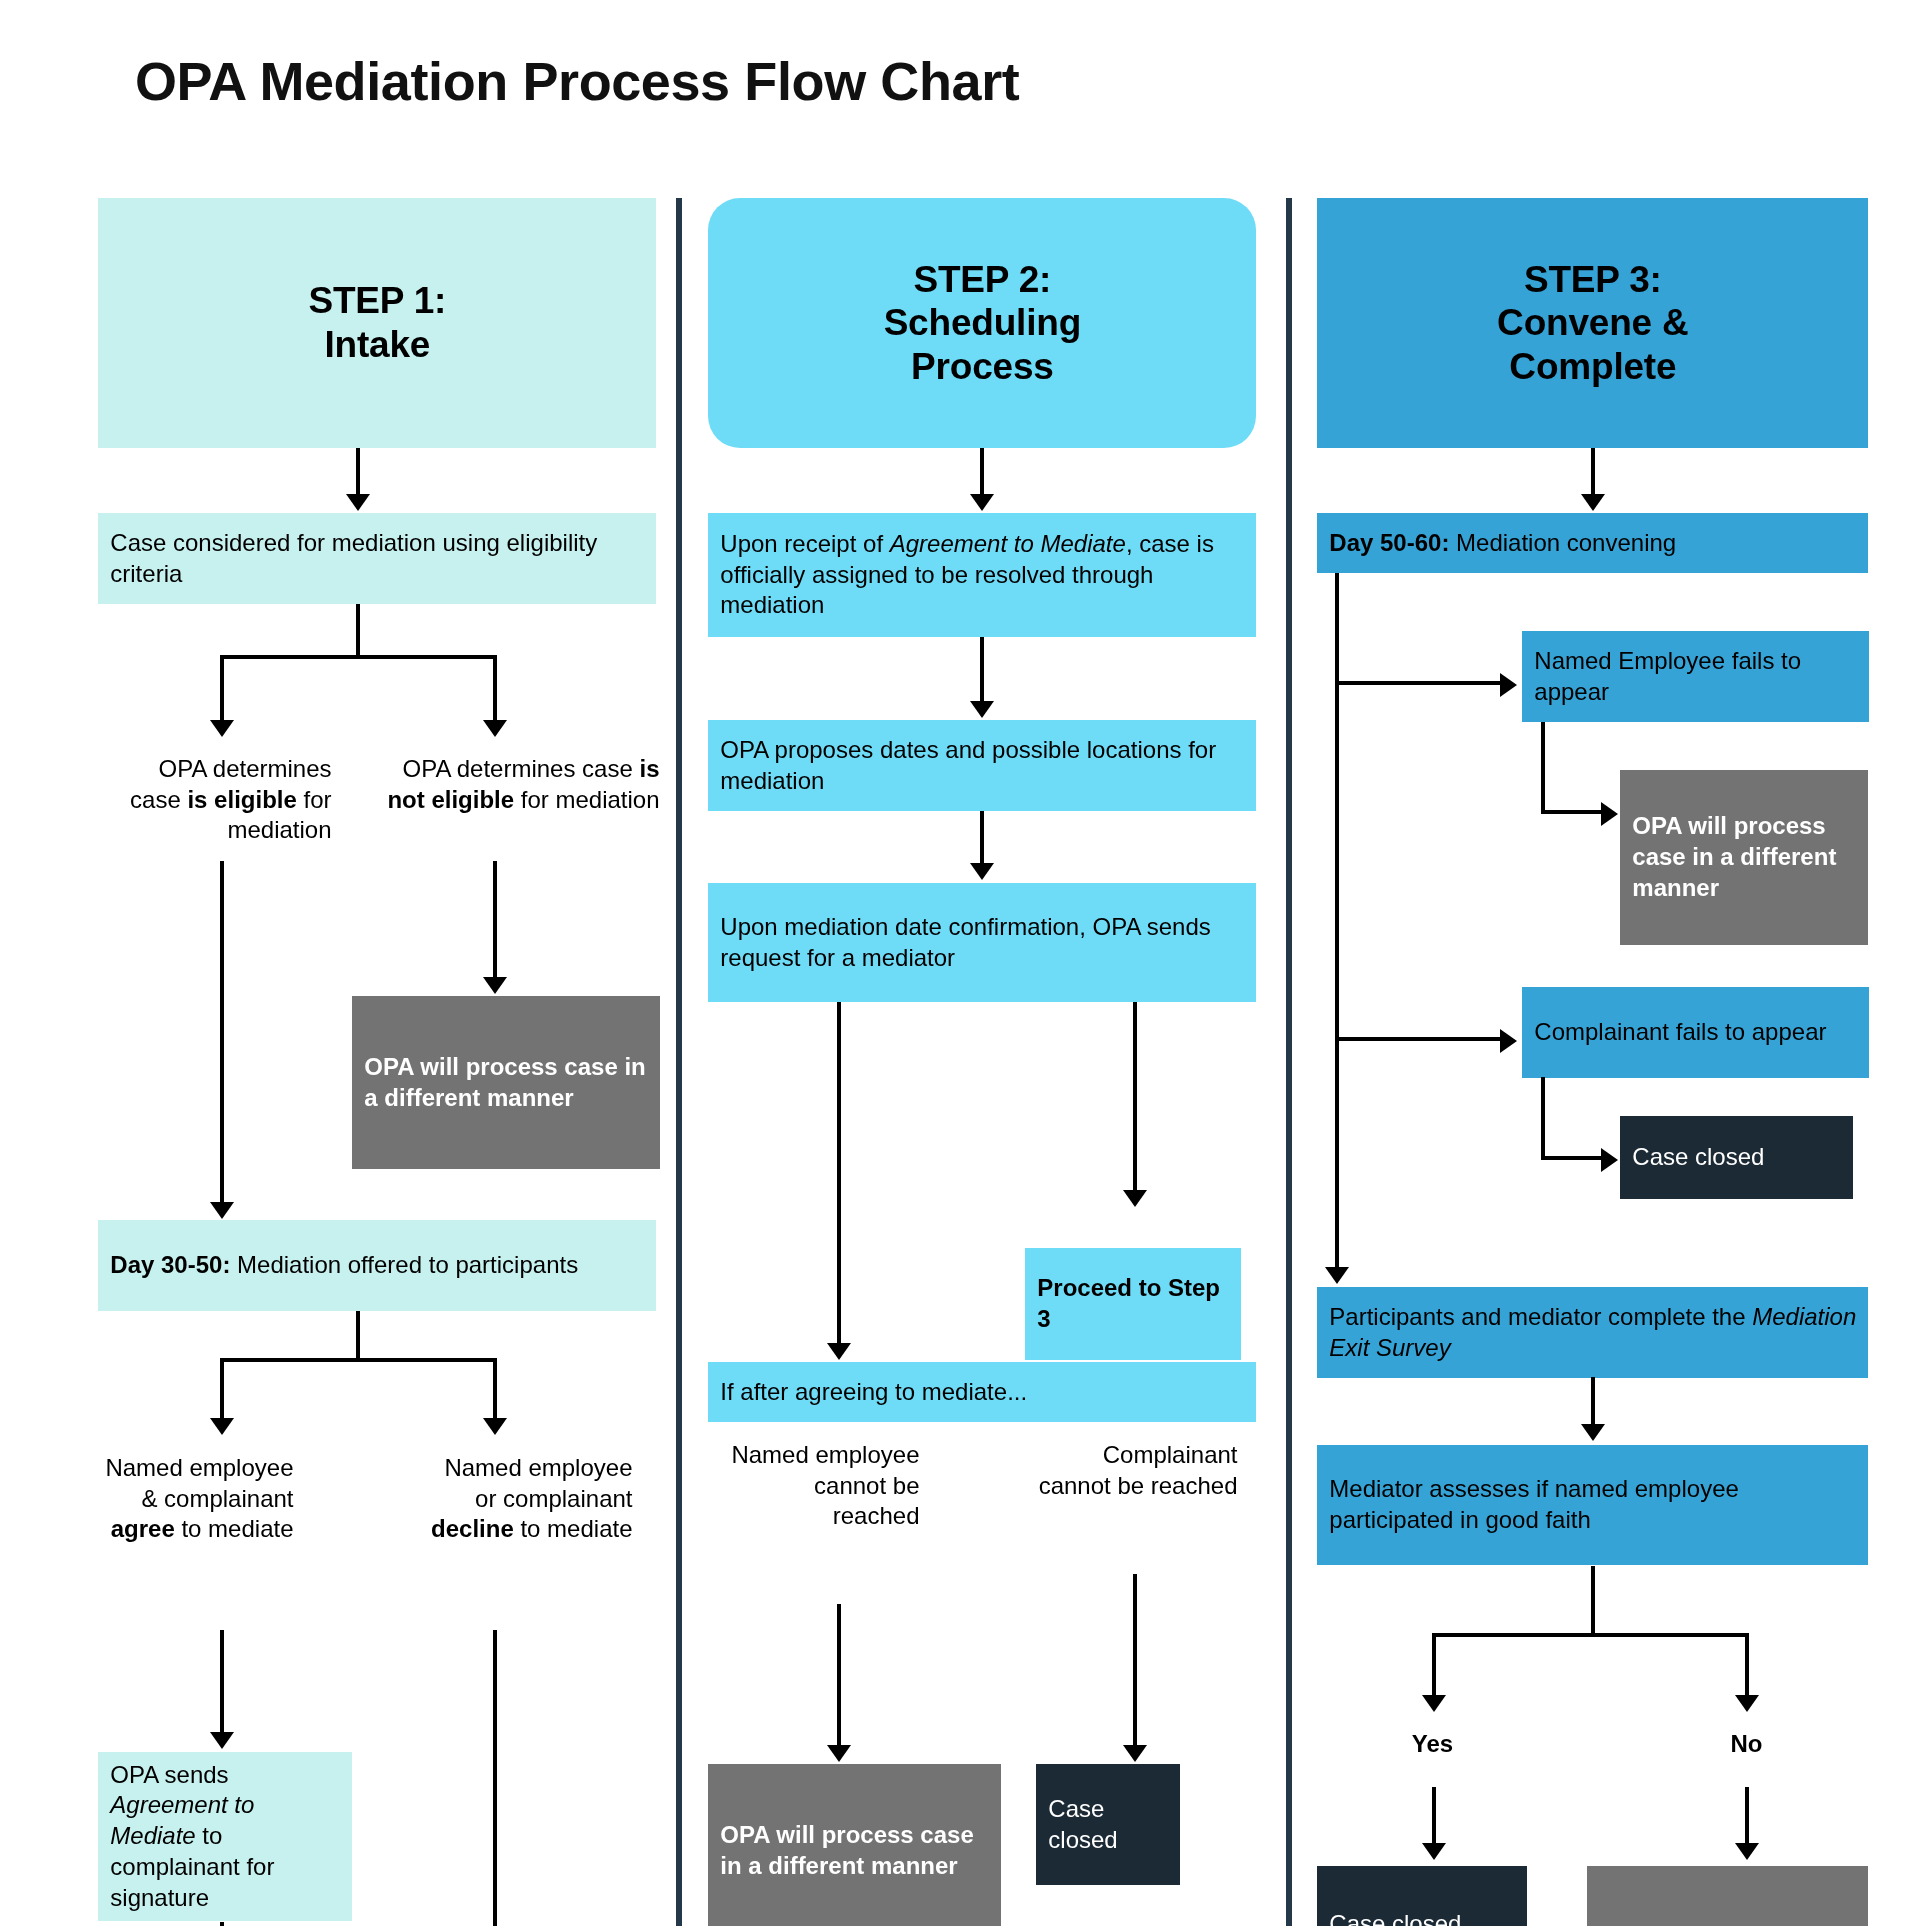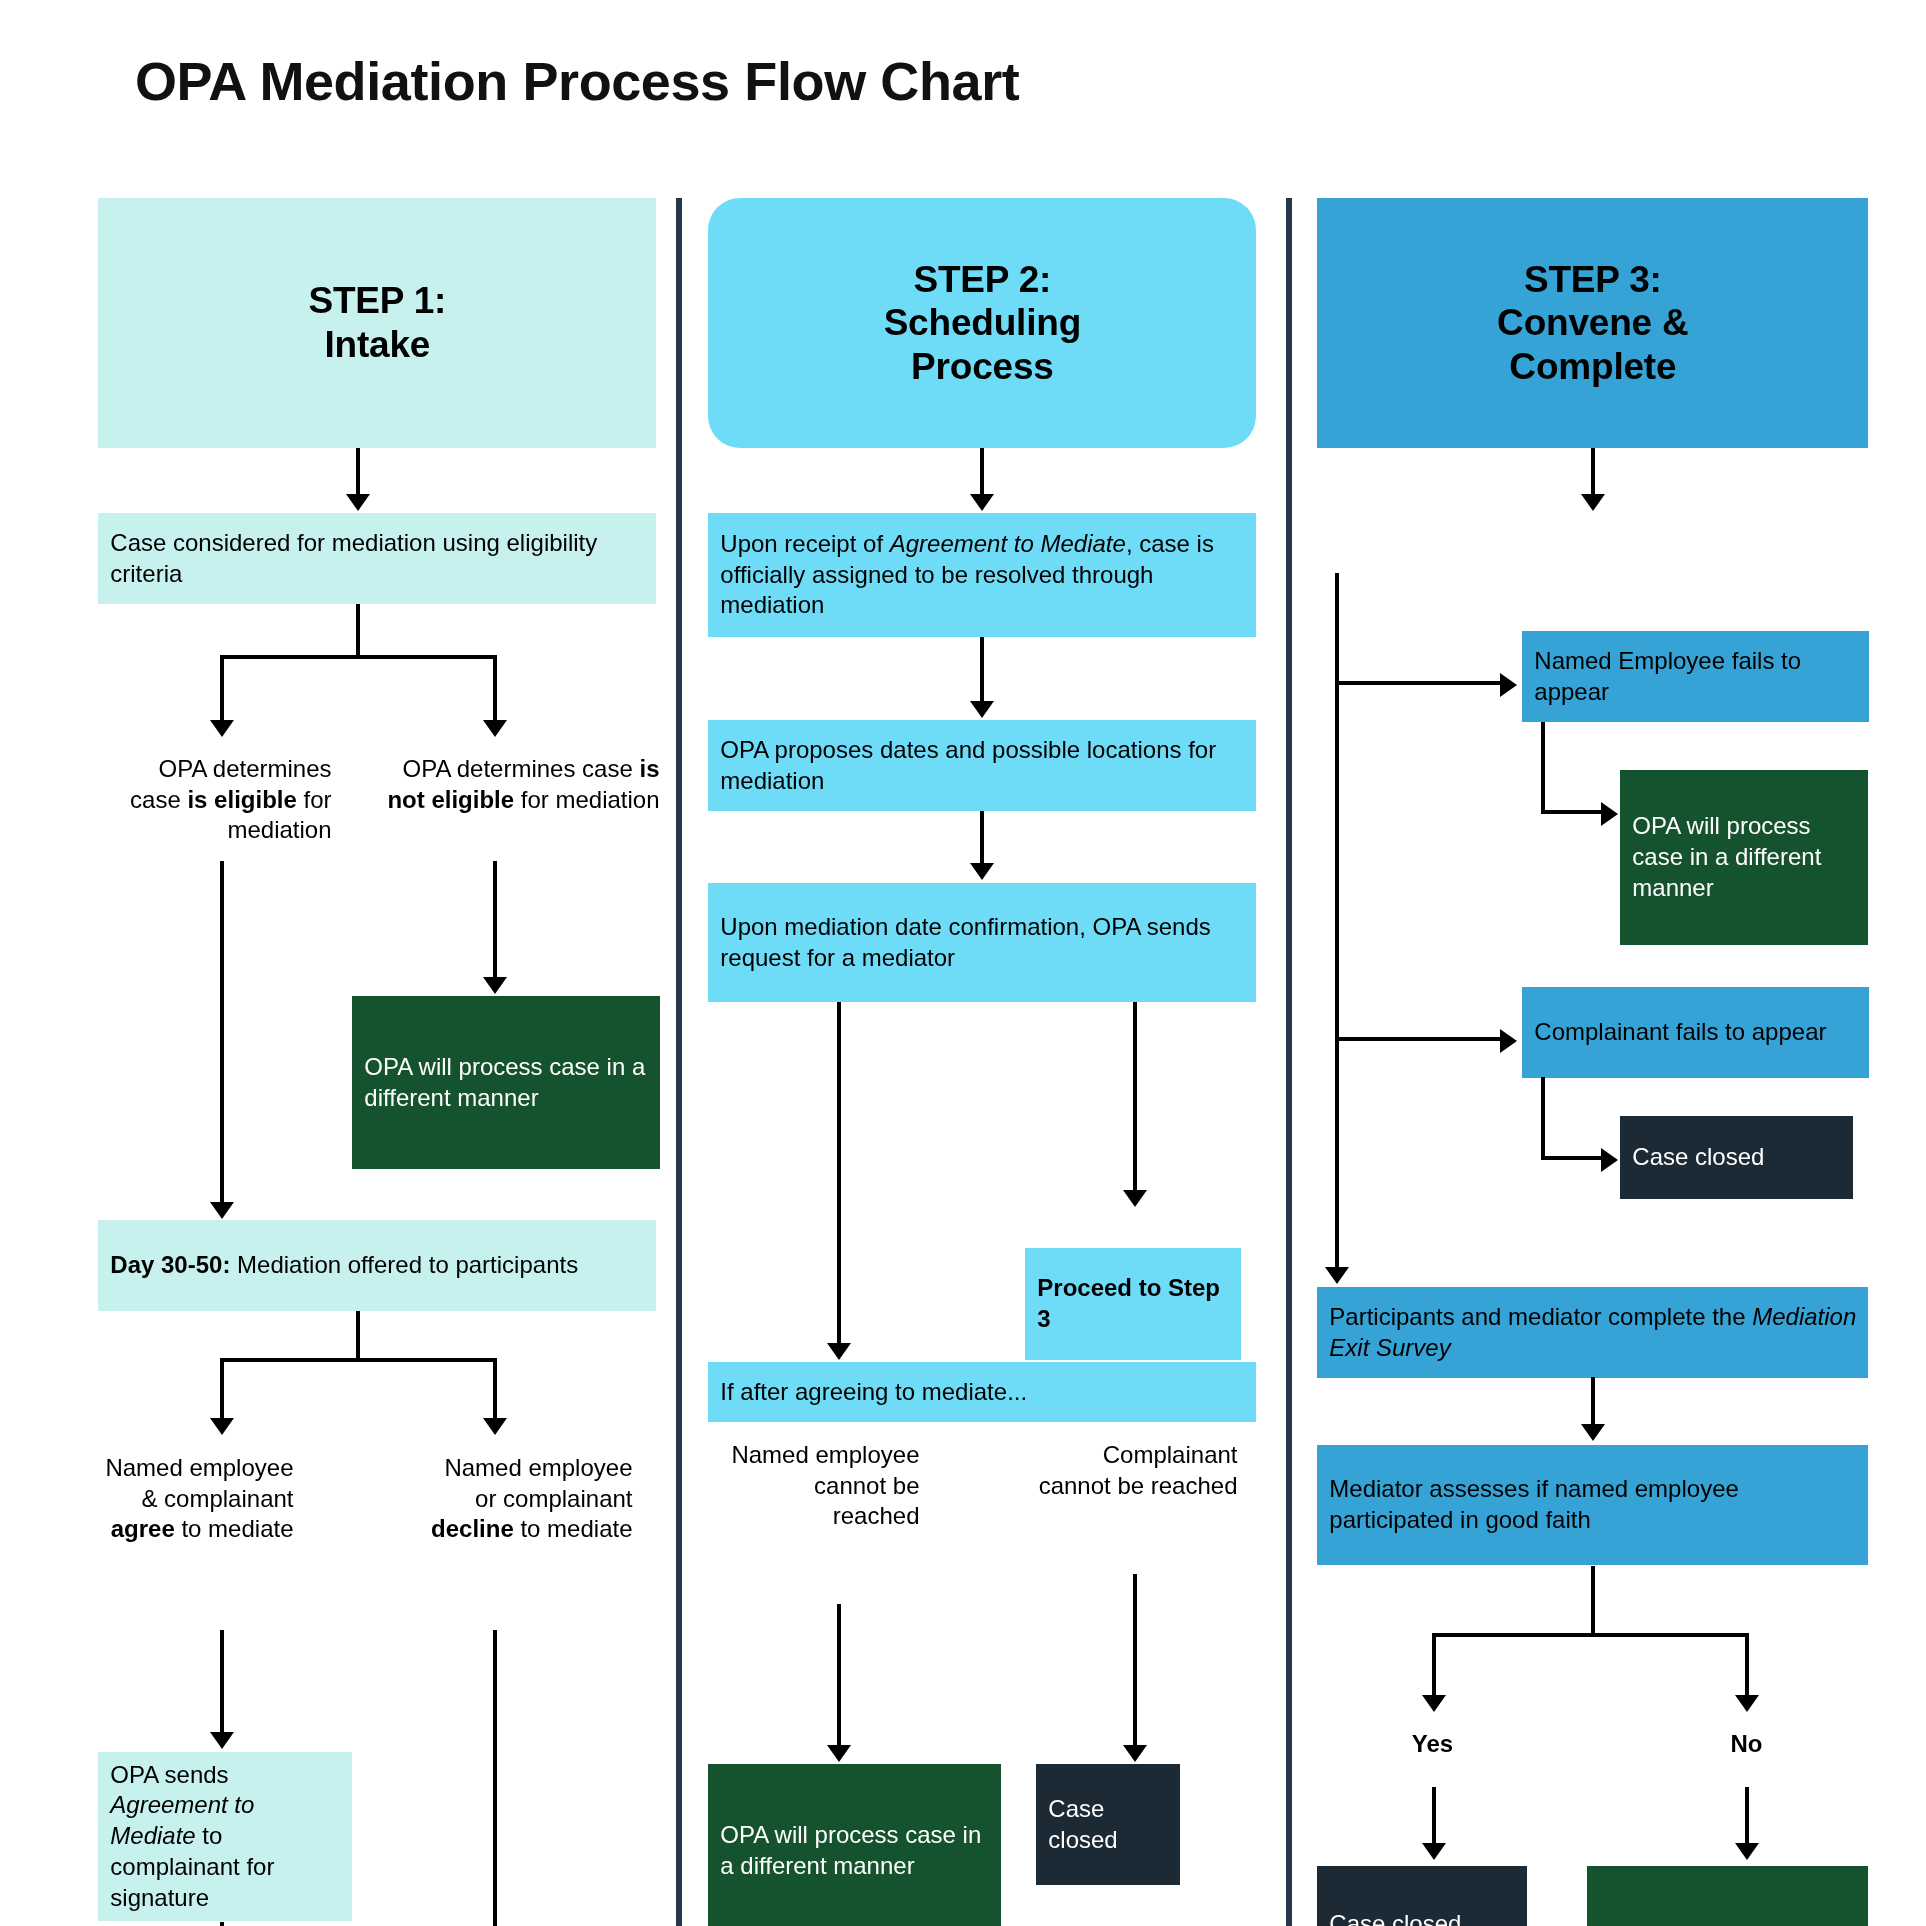--- a/index.html
+++ b/index.html
@@ -36,21 +36,21 @@
   .hdr{
     font-weight:700;font-size:37px;line-height:1.18;
     text-align:center;justify-content:center;
     letter-spacing:-0.2px;
   }
 
   
   .f-c1{background:#c6f1ef;}
   .f-c2{background:#6fdcf7;}
   .f-c3{background:#36a3d6;}
-  .f-dark{background:#14532d;color:#ffffff;}
+  .f-dark{background:#737373;color:#ffffff;font-weight:bold;}
   .f-black{background:#1c2a35;color:#ffffff;}
   .f-none{background:transparent;text-align:right;}
 
   .node.plain{padding-left:1.5px;padding-right:1.5px;}
 
   b,strong{font-weight:700;}
   i,em{font-style:italic;}
 
   
   .ln{position:absolute;background:#000;}
@@ -231,20 +231,25 @@
     <div class="inner">
       <div>STEP 3:</div>
       <div>Convene &amp;</div>
       <div>Complete</div>
     </div>
   </div>
 
   <div class="ln vl" style="left:1591px;top:448px;height:52px;"></div>
   <div class="arrow-d" style="left:1581px;top:494px;"></div>
 
+  <div class="node f-c3" style="left:1317px;top:513px;width:551px;height:60px;">
+    <div class="inner">
+      <b>Day 50-60:</b><span> Mediation convening</span>
+    </div>
+  </div>
 
   <div class="ln vl" style="left:1335px;top:573px;height:701px;"></div>
   <div class="arrow-d" style="left:1325px;top:1267px;"></div>
 
   <div class="ln hl" style="left:1335px;top:681px;width:169px;"></div>
   <div class="arrow-r" style="left:1500px;top:673px;"></div>
 
   <div class="node f-c3" style="left:1522px;top:631px;width:347px;height:91px;">
     <div class="inner">Named Employee fails to appear</div>
   </div>

